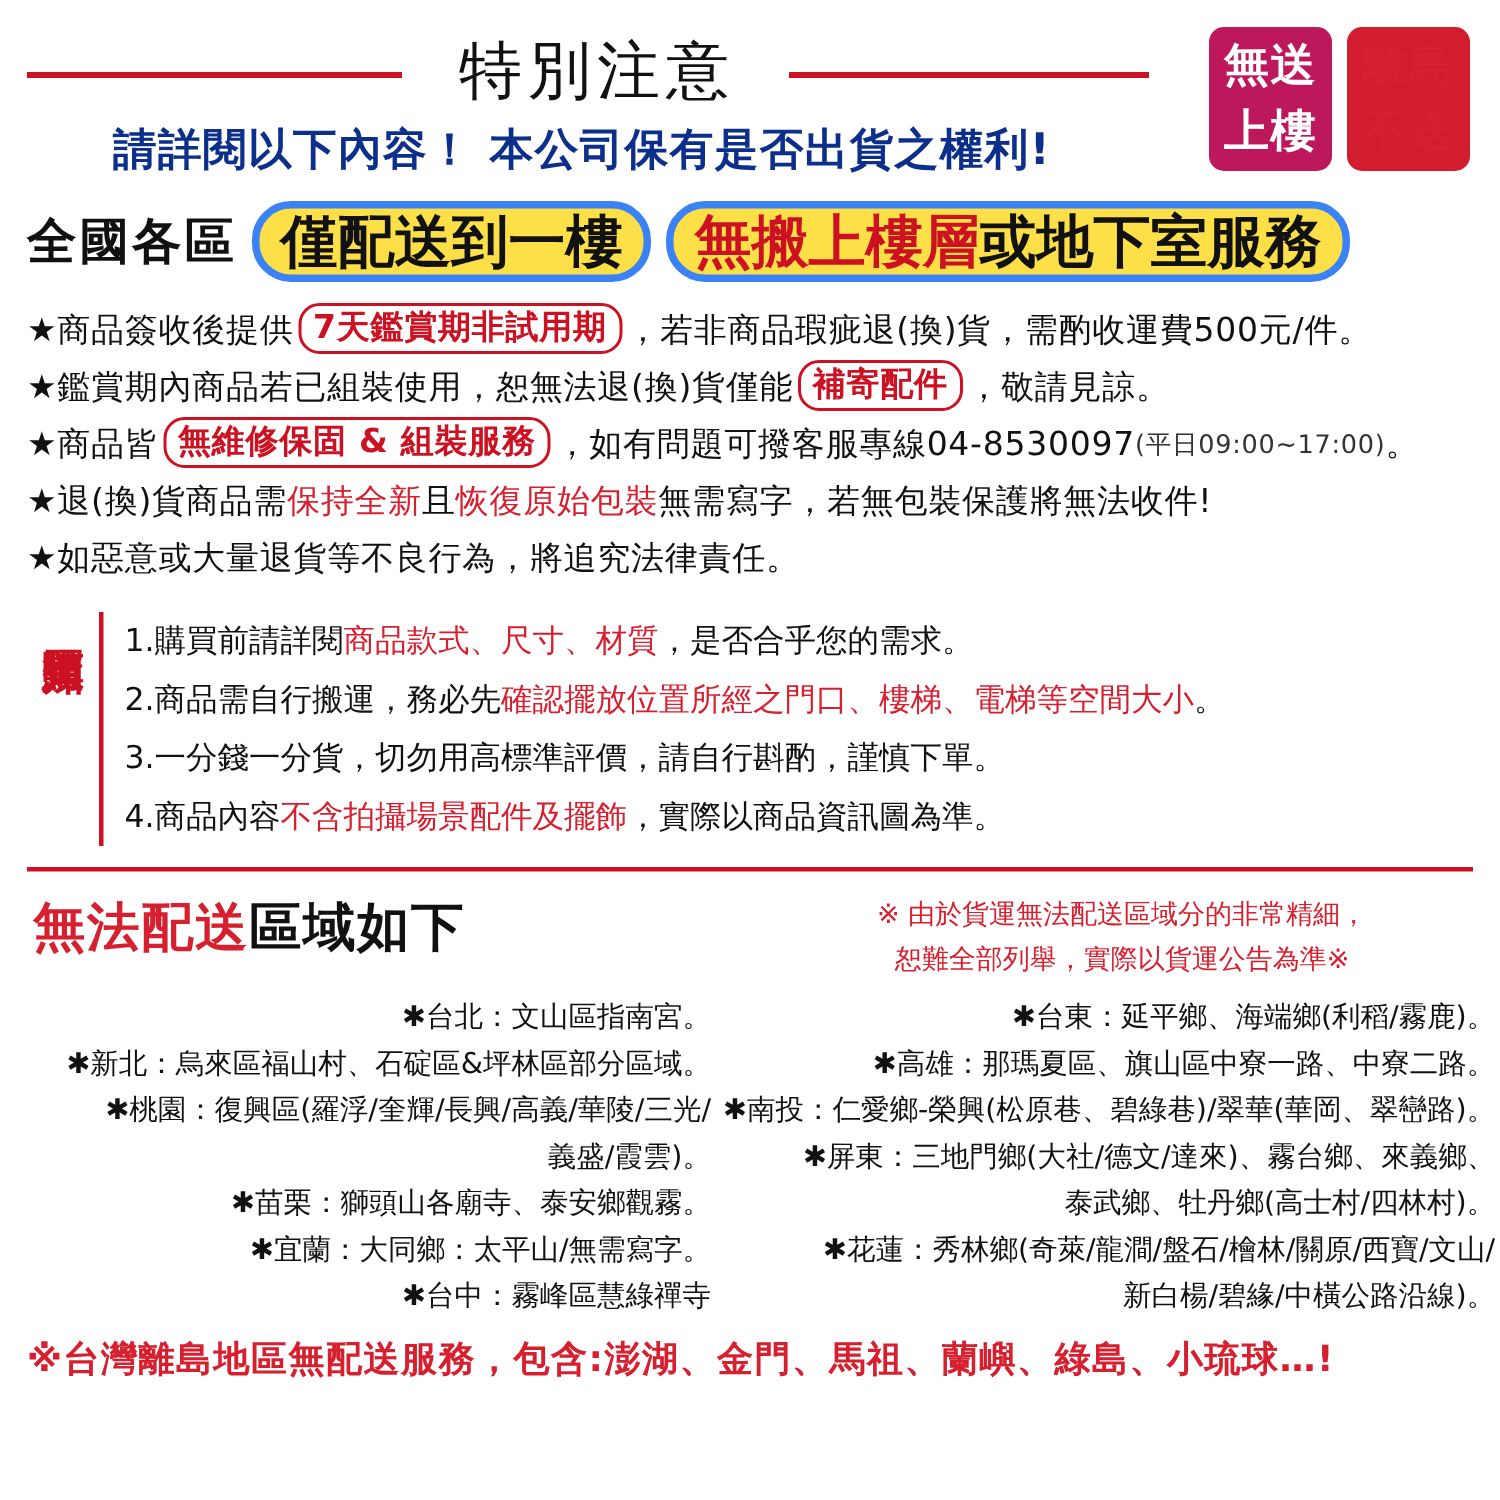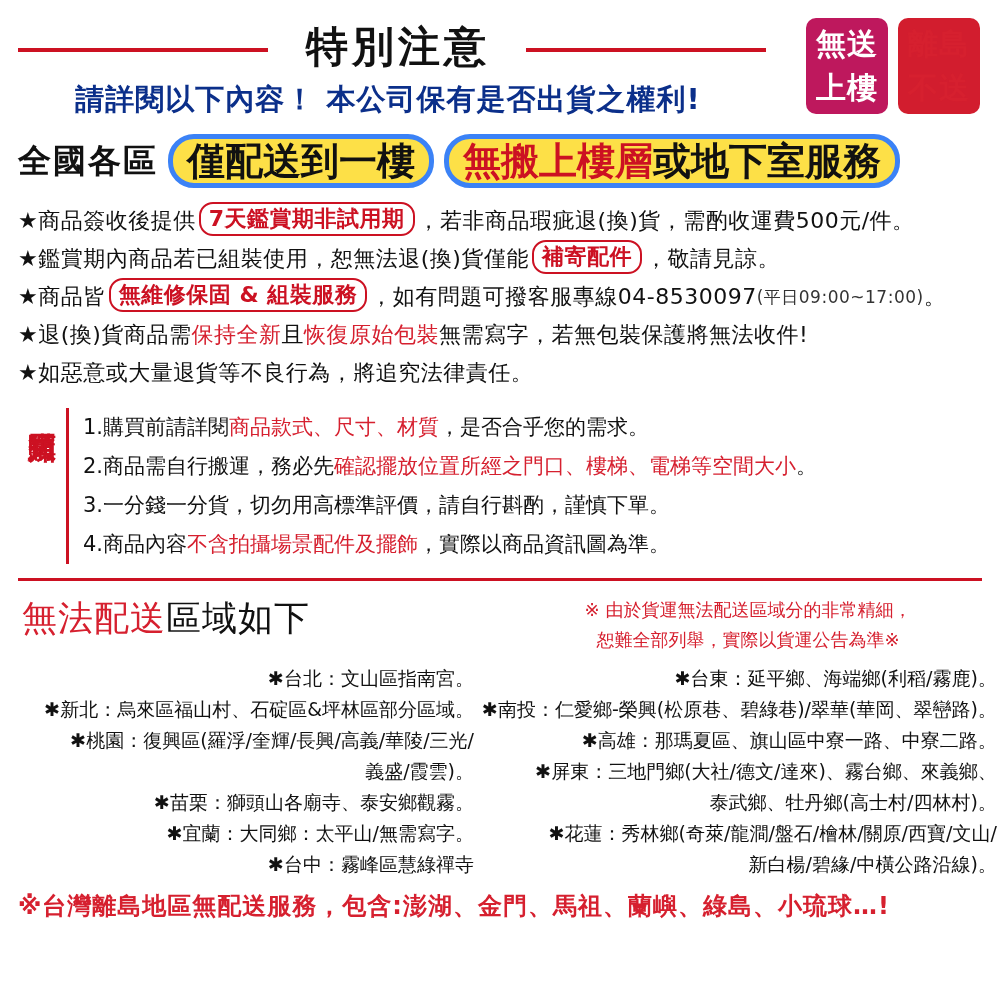--- a/index.html
+++ b/index.html
@@ -17,21 +17,21 @@
   .header { position:relative; height:118px; }
   .title-row { position:relative; height:56px; }
   .rule {
     position:absolute; top:34px; height:4px; background:#cc1122;
   }
   .rule.left { left:0; width:250px; }
   .rule.right { left:508px; width:240px; }
   .main-title {
     position:absolute; left:252px; top:5px; width:256px;
     text-align:center;
-    font-size:42px; font-weight:bold; color:#111; letter-spacing:4px;
+    font-size:42px; font-weight:normal; color:#111; letter-spacing:4px;
     font-family:"DejaVu Sans", sans-serif;
   }
   .subtitle {
     position:absolute; left:0; top:66px; width:740px;
     text-align:center;
     font-size:29px; font-weight:bold; color:#0b2f8a; letter-spacing:1px;
   }
   .badges { position:absolute; right:2px; top:4px; display:flex; gap:10px; }
   .badge {
     width:82px; height:96px; border-radius:10px;
@@ -84,21 +84,21 @@
   }
   .notice-line { font-size:21px; line-height:39px; color:#111; white-space:nowrap; }
 
   
   .divider { height:3px; background:#cc1122; margin:14px 0 10px 0; }
 
   
   .region-head { position:relative; height:72px; }
   .region-title {
     position:absolute; left:4px; top:4px;
-    font-size:35px; font-weight:normal; letter-spacing:1px;
+    font-size:35px; font-weight:bold; letter-spacing:1px;
   }
   .region-title .r1 { color:#d6202f; }
   .region-title .r2 { color:#111; }
   .region-note {
     position:absolute; left:470px; top:4px; width:520px;
     font-size:18px; line-height:30px; color:#d6202f; text-align:center;
   }
   .cols { display:flex; gap:8px;text-align:right; }
   .col { flex:1; }
   .col.left { width:456px; flex:none; }
@@ -213,22 +213,22 @@
       <div class="region-line">✱台北：文山區指南宮。</div>
       <div class="region-line">✱新北：烏來區福山村、石碇區&amp;坪林區部分區域。</div>
       <div class="region-line">✱桃園：復興區(羅浮/奎輝/長興/高義/華陵/三光/</div>
       <div class="region-line indent">義盛/霞雲)。</div>
       <div class="region-line">✱苗栗：獅頭山各廟寺、泰安鄉觀霧。</div>
       <div class="region-line">✱宜蘭：大同鄉：太平山/無需寫字。</div>
       <div class="region-line">✱台中：霧峰區慧綠禪寺</div>
     </div>
     <div class="col">
       <div class="region-line">✱台東：延平鄉、海端鄉(利稻/霧鹿)。</div>
+      <div class="region-line">✱高雄：那瑪夏區、旗山區中寮一路、中寮二路。</div>
       <div class="region-line">✱南投：仁愛鄉-榮興(松原巷、碧綠巷)/翠華(華岡、翠巒路)。</div>
-      <div class="region-line">✱高雄：那瑪夏區、旗山區中寮一路、中寮二路。</div>
       <div class="region-line">✱屏東：三地門鄉(大社/德文/達來)、霧台鄉、來義鄉、</div>
       <div class="region-line indent">泰武鄉、牡丹鄉(高士村/四林村)。</div>
       <div class="region-line">✱花蓮：秀林鄉(奇萊/龍澗/盤石/檜林/關原/西寶/文山/</div>
       <div class="region-line indent">新白楊/碧緣/中橫公路沿線)。</div>
     </div>
   </div>
 
   <div class="footer">※台灣離島地區無配送服務，包含:澎湖、金門、馬祖、蘭嶼、綠島、小琉球…!</div>
 
 </div>

